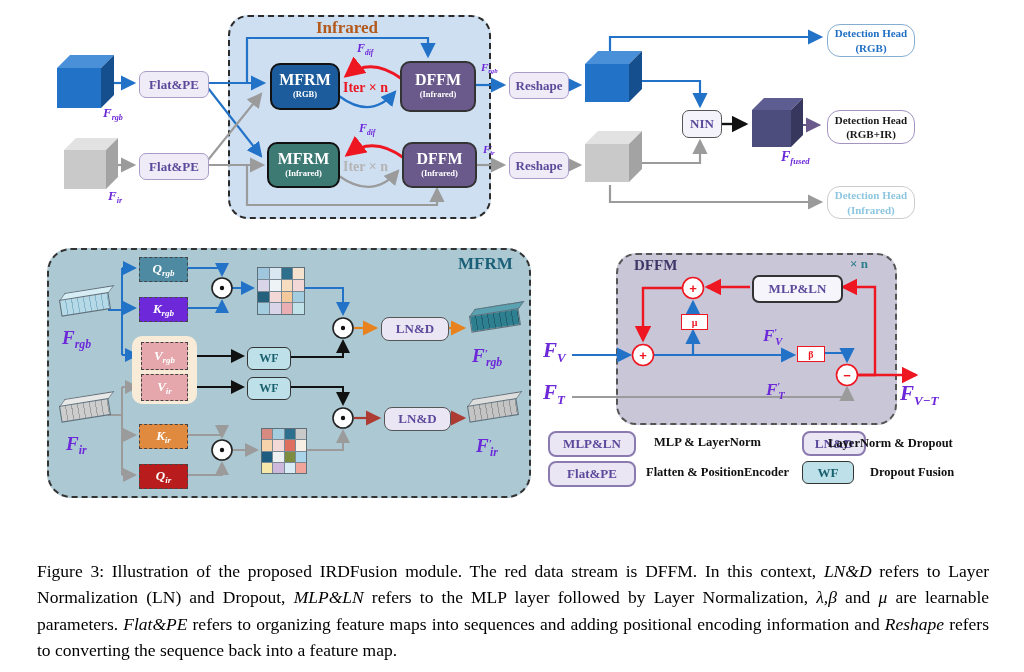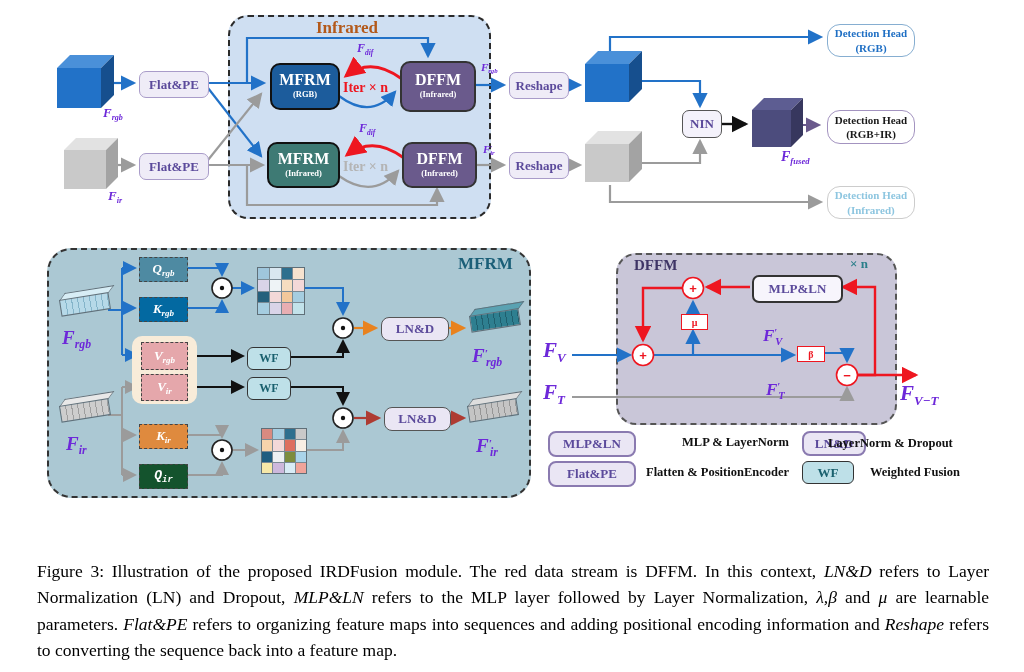--- a/index.html
+++ b/index.html
@@ -290,36 +290,36 @@
   <div class="stack" style="left:58px;top:400px;transform:rotate(-9deg);">
     <div class="stop" style="width:48px;background:#e8e8e8;"></div>
     <div class="sfront" style="width:48px;height:15px;background:repeating-linear-gradient(90deg,#cdcdcd 0 5px,#9e9e9e 5px 6px);"></div>
   </div>
   <span class="m" style="left:66px;top:434px;font-size:19px;">
     <i>F</i><sub>ir</sub></span>
 
   <div class="qkv" style="left:139px;top:257px;width:47px;height:23px;background:#4e8aa2;">
     <span><i>Q</i><sub>rgb</sub></span>
     </div>
-  <div class="qkv" style="left:139px;top:297px;width:47px;height:23px;background:#0369a1;">
+  <div class="qkv" style="left:139px;top:297px;width:47px;height:23px;background:#6d28d9;">
     <span><i>K</i><sub>rgb</sub></span>
     </div>
 
   <div class="abs" style="left:132px;top:336px;width:65px;height:68px;background:#f8ecd9;border-radius:10px;z-index:9;"></div>
   <div class="qkv" style="left:141px;top:342px;width:45px;height:26px;background:#e5a7ab;">
     <span><i>V</i><sub>rgb</sub></span>
     </div>
   <div class="qkv" style="left:141px;top:374px;width:45px;height:25px;background:#e5a7ab;">
     <span><i>V</i><sub>ir</sub></span>
     </div>
 
   <div class="qkv" style="left:139px;top:424px;width:47px;height:23px;background:#df8a3e;">
     <span><i>K</i><sub>ir</sub></span>
     </div>
-  <div class="qkv" style="left:139px;top:464px;width:47px;height:23px;background:#14532d;font-family:Liberation Mono, monospace;">
+  <div class="qkv" style="left:139px;top:464px;width:47px;height:23px;background:#b91c1c;">
     <span><i>Q</i><sub>ir</sub></span>
     </div>
 
   <div class="matrix" style="left:257px;top:267px;width:46px;height:46px;">
       <div class="cell" style="background: rgb(159, 198, 220);"></div>
       <div class="cell" style="background: rgb(217, 231, 240);"></div>
       <div class="cell" style="background: rgb(46, 111, 142);"></div>
       <div class="cell" style="background: rgb(246, 227, 207);"></div>
       <div class="cell" style="background: rgb(217, 212, 232);"></div>
       <div class="cell" style="background: rgb(238, 243, 246);"></div>
@@ -383,22 +383,22 @@
   <div class="redbox" style="left:797px;top:346px;width:26px;height:14px;">β</div>
 
   <span class="m" style="left:763px;top:327px;font-size:17px;">
     <i>F</i><sup>′</sup><sub>V</sub></span>
   <span class="m" style="left:766px;top:381px;font-size:17px;">
     <i>F</i><sup>′</sup><sub>T</sub></span>
   <span class="m" style="left:900px;top:383px;font-size:21px;">
     <i>F</i><sub>V−T</sub></span>
 
   <div class="lnd" style="left:548px;top:431px;width:84px;height:22px;border:2px solid #8a7ab0;">MLP&amp;LN</div>
-  <span class="legtxt" style="left:682px;top:435px;">MLP &amp; LayerNorm</span>
+  <span class="legtxt" style="left:654px;top:435px;">MLP &amp; LayerNorm</span>
   <div class="lnd" style="left:802px;top:431px;width:60px;height:21px;border:2px solid #8a7ab0;">LN&amp;D</div>
   <span class="legtxt" style="left:828px;top:436px;">LayerNorm &amp; Dropout</span>
   <div class="lnd" style="left:548px;top:461px;width:84px;height:22px;border:2px solid #8a7ab0;">Flat&amp;PE</div>
   <span class="legtxt" style="left:646px;top:465px;">Flatten &amp; PositionEncoder</span>
   <div class="wf" style="left:802px;top:461px;width:50px;height:21px;font-size:13px;">WF</div>
-  <span class="legtxt" style="left:870px;top:465px;">Weighted Fusion</span>
+  <span class="legtxt" style="left:870px;top:465px;">Dropout Fusion</span>
 
   <p id="caption"><span>Figure 3: Illustration of the proposed IRDFusion module.  The red data stream is DFFM. In this context, </span><i>LN&amp;D</i><span> refers to Layer Normalization (LN) and Dropout, </span><i>MLP&amp;LN</i><span> refers to the MLP layer followed by Layer Normalization, </span><i>λ,β</i><span> and </span><i>μ</i><span> are learnable parameters. </span><i>Flat&amp;PE</i><span> refers to organizing feature maps into sequences and adding positional encoding information and </span><i>Reshape</i><span> refers to converting the sequence back into a feature map.</span></p>
 </div>
 
 </body></html>

